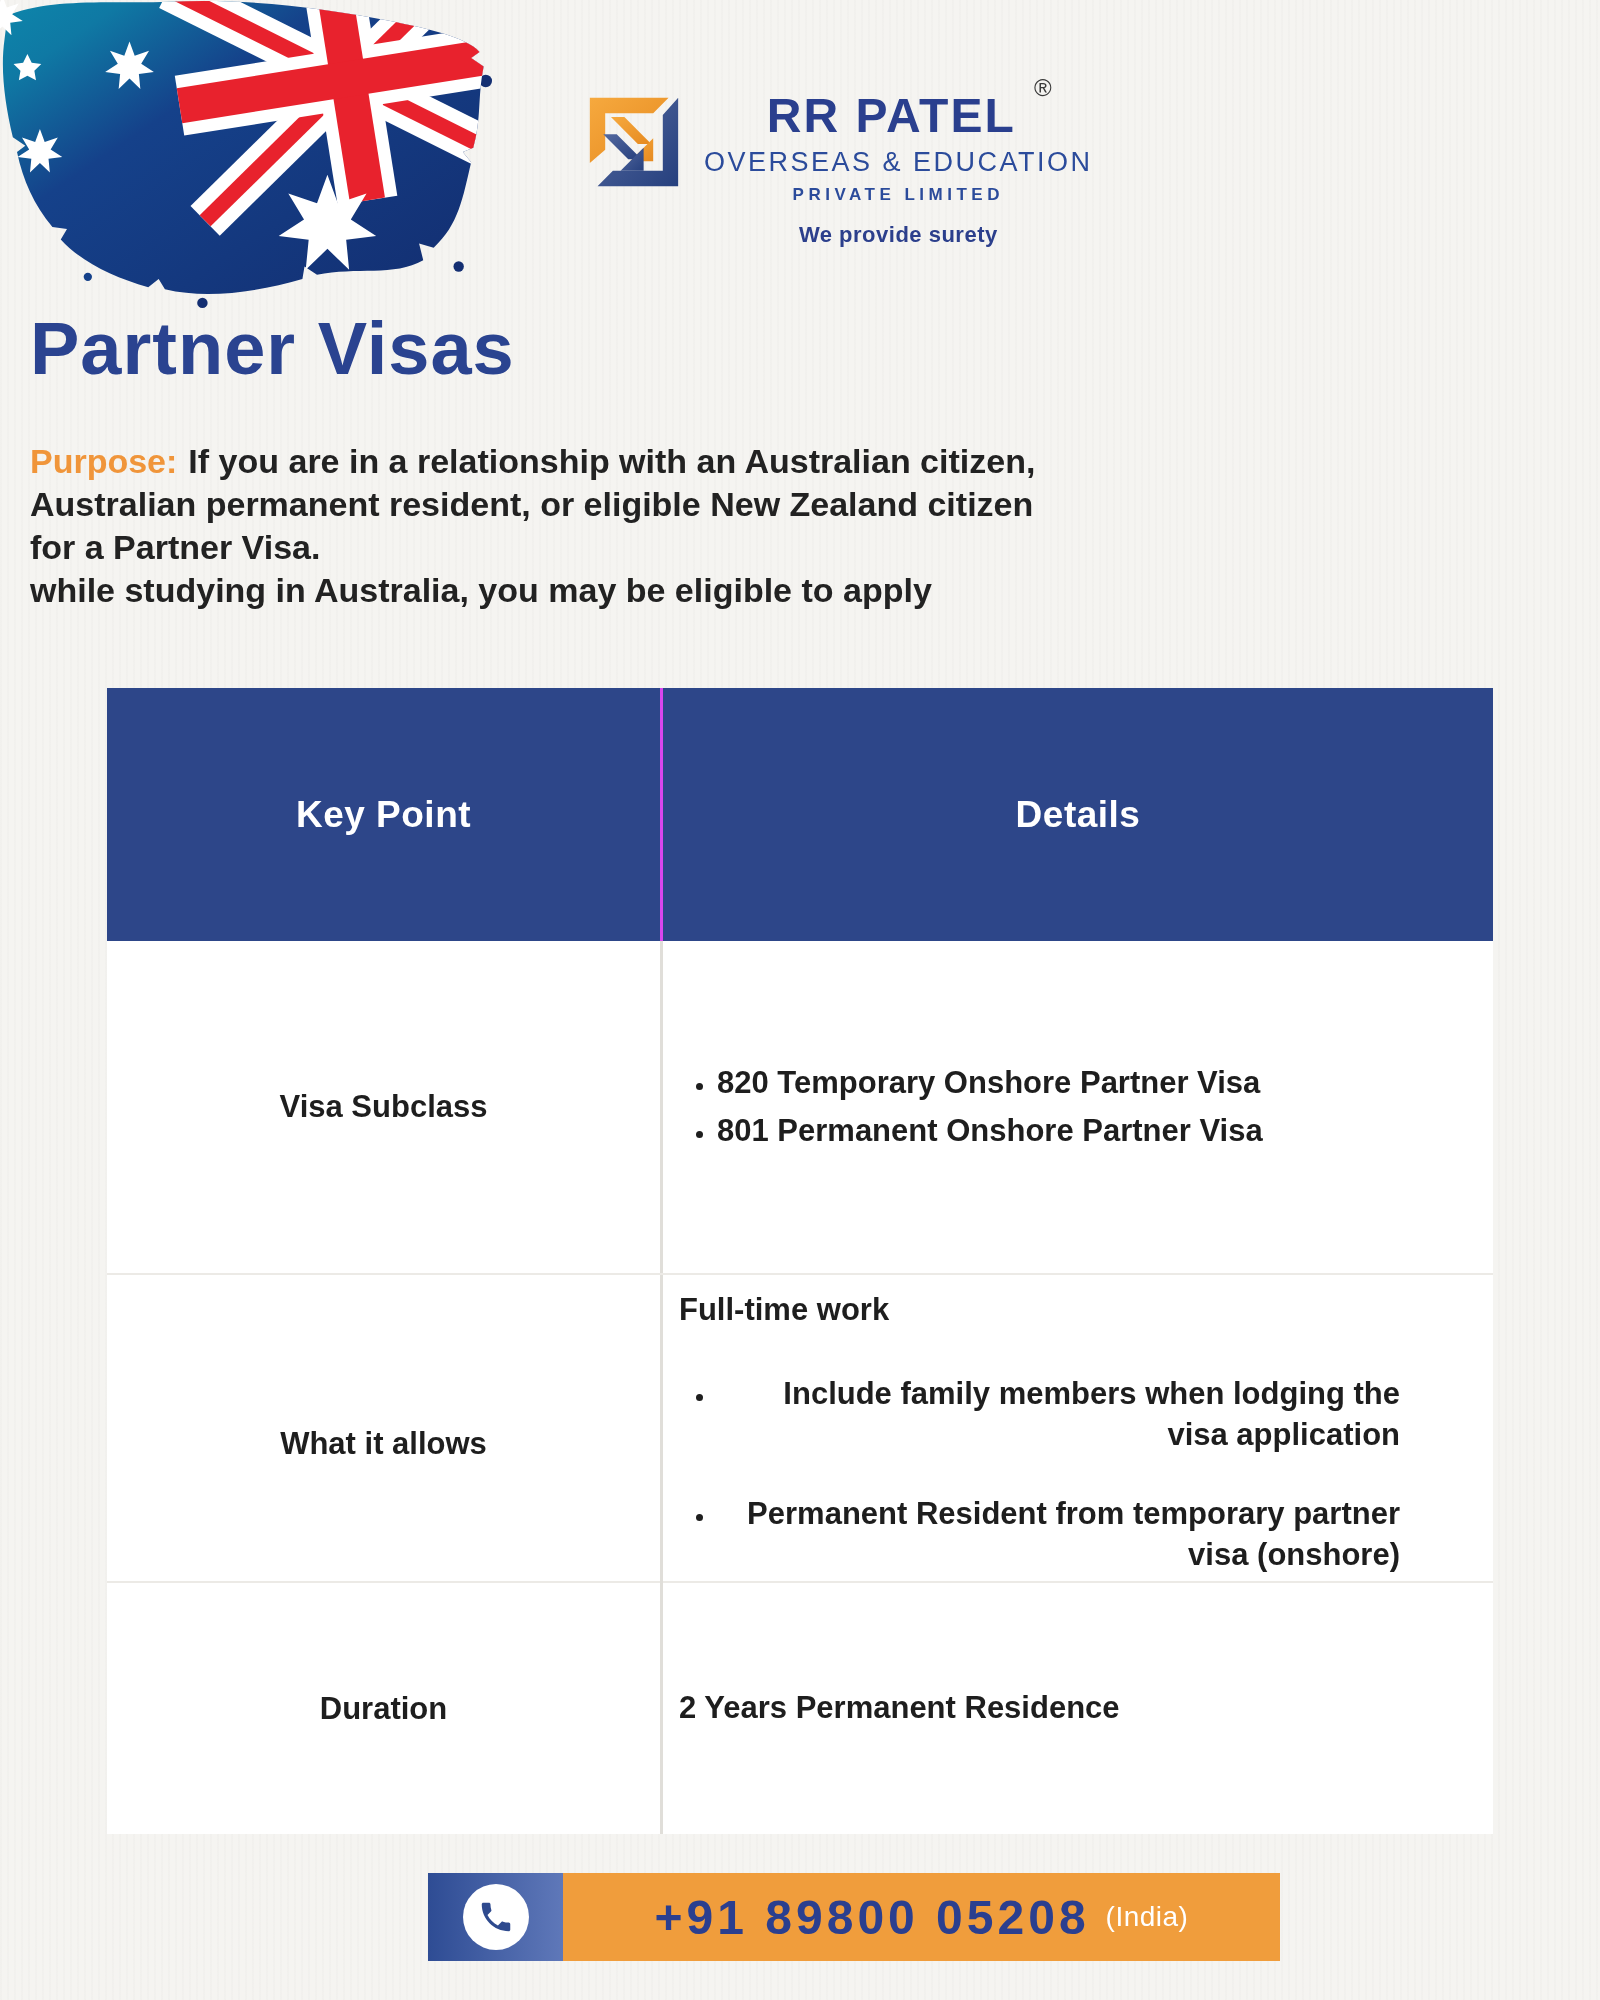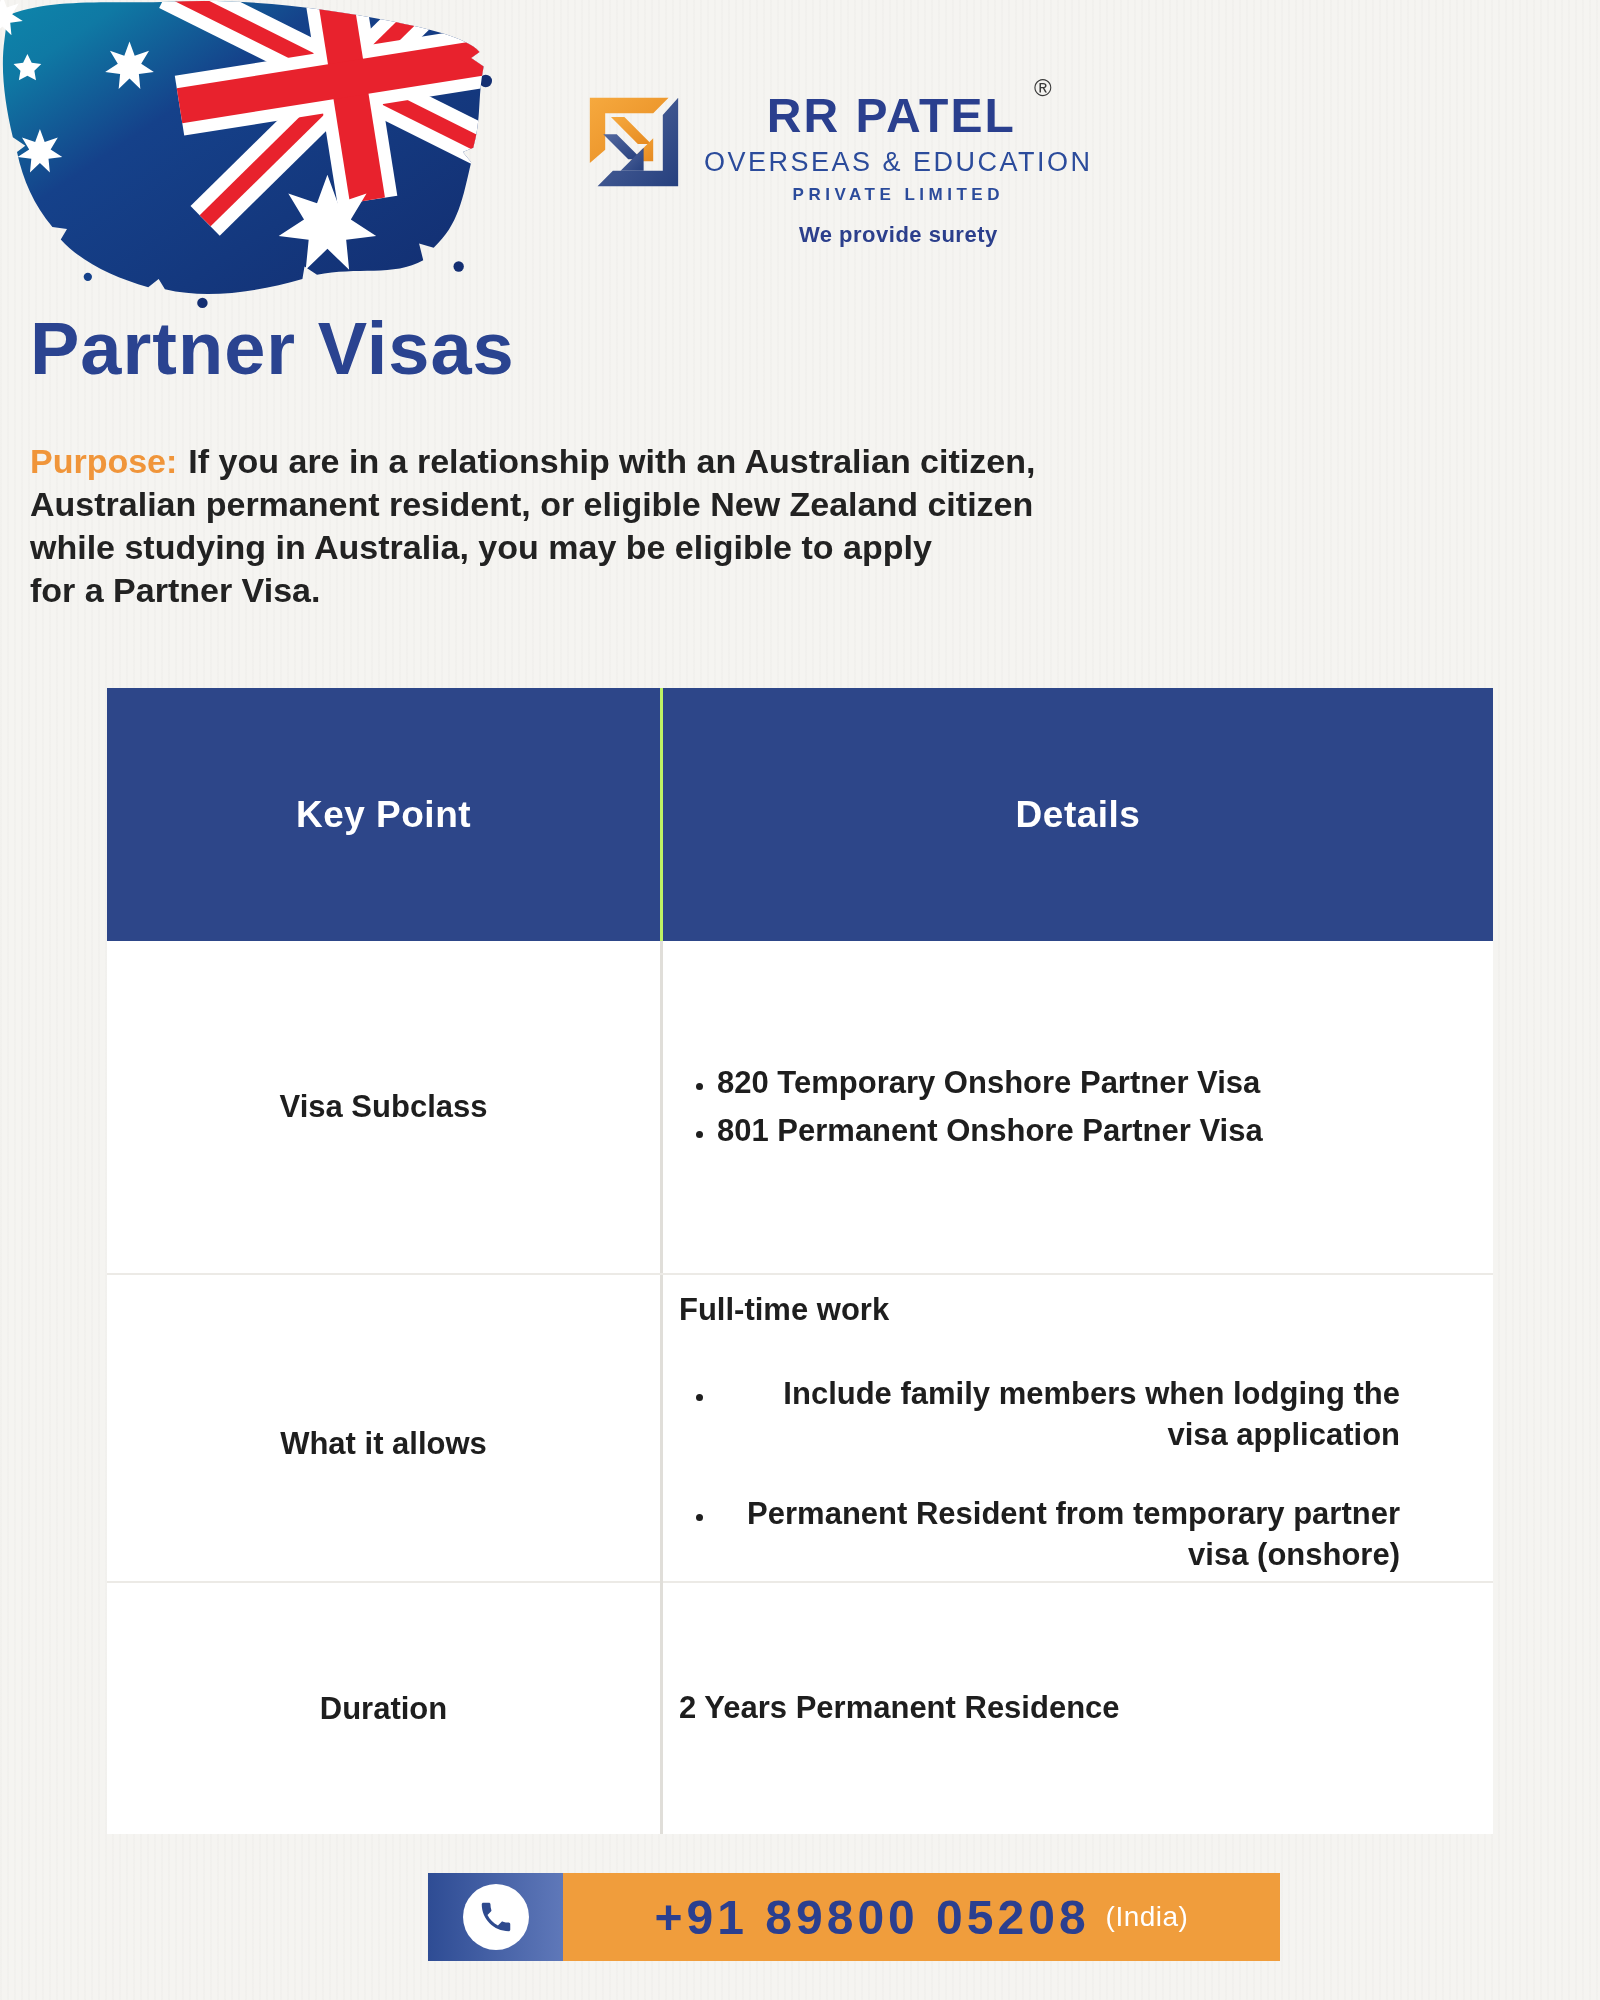--- a/index.html
+++ b/index.html
@@ -21,21 +21,21 @@
   .brand-line3{margin-top:7px;font-size:17px;font-weight:bold;letter-spacing:4.5px;color:#2b4b9b;}
   .tagline{margin-top:17px;font-size:22px;font-weight:bold;letter-spacing:0.5px;color:#2c3f8c;}
   
   .page-title{position:absolute;left:30px;top:306px;font-size:74px;font-weight:bold;letter-spacing:1px;color:#2a4390;}
   .purpose{position:absolute;left:30px;top:440px;width:1360px;font-size:34px;font-weight:bold;color:#222;line-height:43px;}
   .purpose .label{color:#f0953a;margin-right:11px;}
   
   .visa-table{position:absolute;left:107px;top:688px;width:1386px;background:#ffffff;}
   .thead{display:grid;grid-template-columns:553px 1fr;height:253px;background:#2d4689;color:#ffffff;}
   .thead .cell{display:flex;align-items:center;justify-content:center;font-size:37px;font-weight:bold;letter-spacing:0.5px;}
-  .thead .cell + .cell{border-left:3px solid #bef264;}
+  .thead .cell + .cell{border-left:3px solid #d946ef;}
   .trow{display:grid;grid-template-columns:553px 1fr;}
   .trow + .trow{border-top:2px solid #eceae6;}
   .row-1{height:332px;}
   .row-2{height:306px;}
   .row-3{height:251px;}
   .key{display:flex;align-items:center;justify-content:center;font-size:31px;font-weight:bold;color:#1e1e1e;text-align:center;}
   .details{border-left:3px solid #e0ded9;padding:0 93px 0 16px;font-size:31px;font-weight:bold;color:#1e1e1e;line-height:1.32;}
   .details-center{display:flex;flex-direction:column;justify-content:center;}
   .details-middle{display:flex;align-items:center;}
   .details ul{list-style:disc;margin:0;padding-left:38px;}
@@ -125,22 +125,22 @@
   </div>
 </div>
 
 <div class="page-title">Partner Visas</div>
 
 <div class="purpose">
   <div class="pline">
     <span class="label">Purpose:</span><span>If you are in a relationship with an Australian citizen,</span>
   </div>
   <div class="pline">Australian permanent resident, or eligible New Zealand citizen</div>
+  <div class="pline">for a Partner Visa.</div>
   <div class="pline">while studying in Australia, you may be eligible to apply</div>
-  <div class="pline">for a Partner Visa.</div>
 </div>
 
 <div class="visa-table">
   <div class="thead">
     <div class="cell">Key Point</div>
     <div class="cell">Details</div>
   </div>
 
   <div class="trow row-1">
     <div class="key">Visa Subclass</div>

